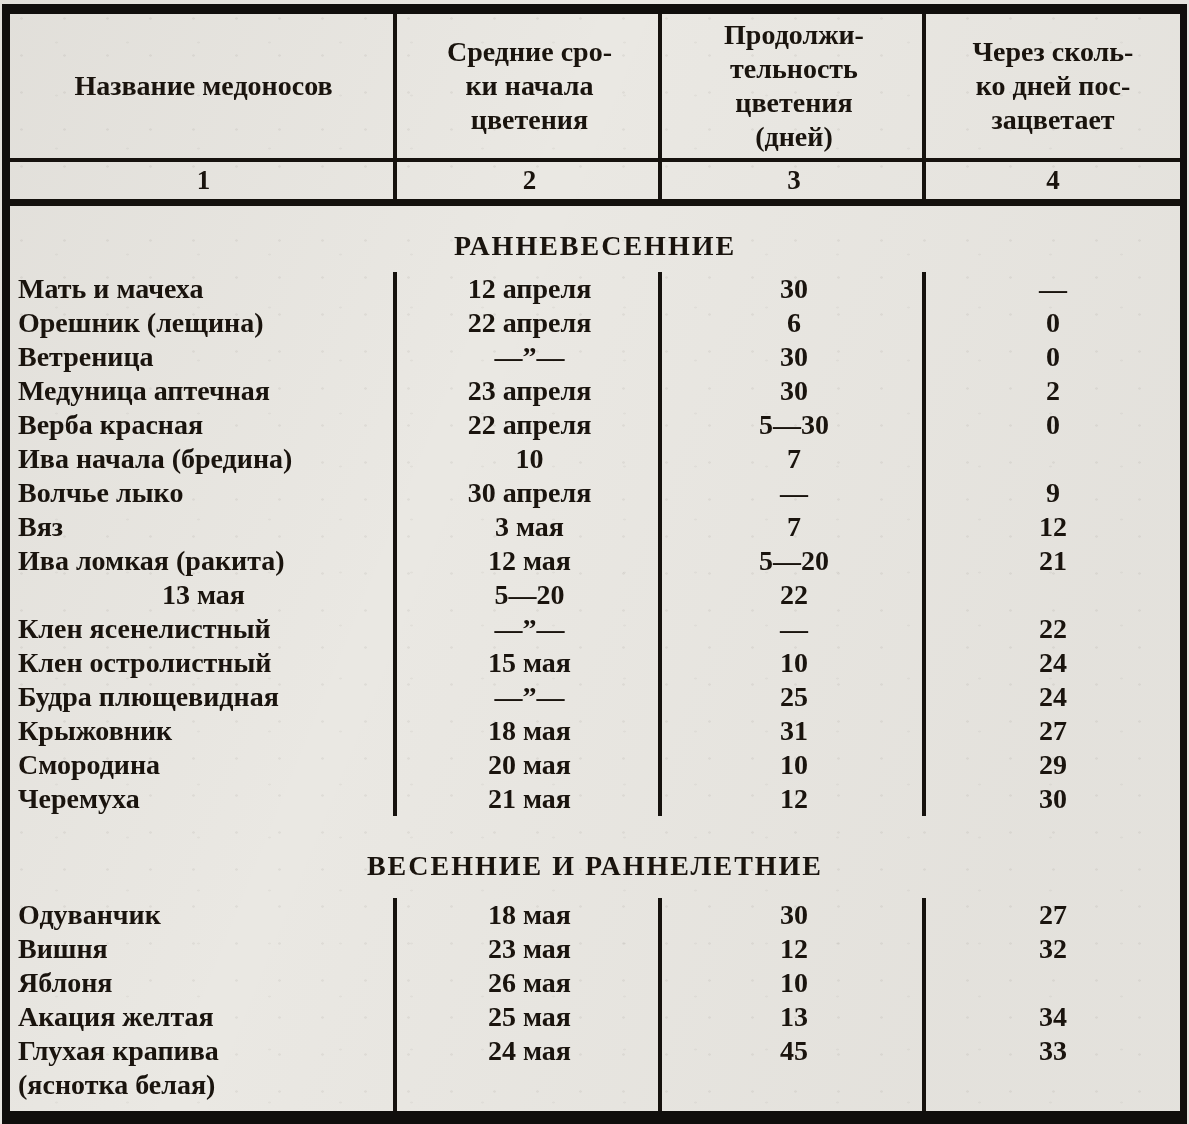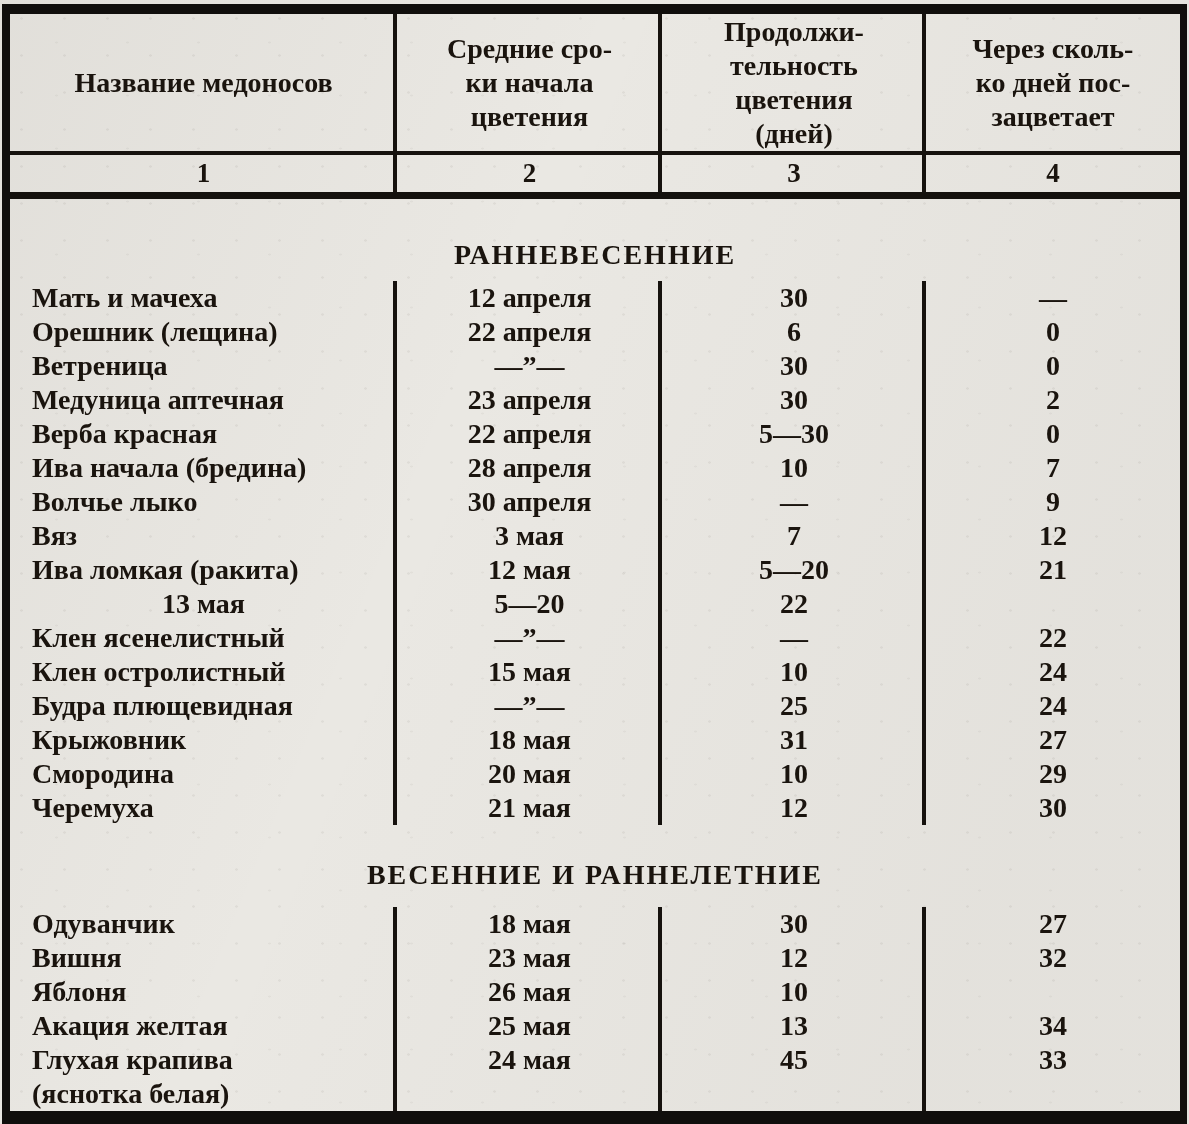--- a/index.html
+++ b/index.html
@@ -55,29 +55,29 @@
     text-align:center; font-weight:700;
     font-size:27px; line-height:37px;
   }
 
   .body { position:relative; flex:1; display:flex; flex-direction:column; }
 
   .section-title {
     text-align:center; font-weight:700;
     font-size:28px; line-height:32px; letter-spacing:2px;
   }
-  .section-1 .section-title { padding:40px 0 10px 0; }
+  .section-1 .section-title { padding:24px 0 10px 0; }
   .section-2 { flex:1; display:flex; flex-direction:column; }
   .section-2 .section-title { padding:34px 0 16px 0; }
 
   .rows { position:relative; }
   .section-2 .rows { flex:1; }
 
   .row { font-weight:700; font-size:28px; line-height:34px; }
-  .cell-name  { padding-left:22px; white-space:nowrap; }
+  .cell-name  { padding-left:8px; white-space:nowrap; }
   .cell-name .second-line { display:block; }
   .cell-start, .cell-duration, .cell-after { text-align:center; }
 </style>
 </head>
 <body>
 
 <div class="page">
   <div class="frame">
 
     <div class="head-region">
@@ -151,21 +151,20 @@
               <div class="cell-after">2</div>
             </div>
             <div class="row grid4">
               <div class="cell-name"><span class="first-line">Верба красная</span></div>
               <div class="cell-start">22 апреля</div>
               <div class="cell-duration">5—30</div>
               <div class="cell-after">0</div>
             </div>
             <div class="row grid4">
               <div class="cell-name"><span class="first-line">Ива начала (бредина)</span></div>
-              <div class="cell-start">28 апреля</div>
               <div class="cell-duration">10</div>
               <div class="cell-after">7</div>
             </div>
             <div class="row grid4">
               <div class="cell-name"><span class="first-line">Волчье лыко</span></div>
               <div class="cell-start">30 апреля</div>
               <div class="cell-duration">—</div>
               <div class="cell-after">9</div>
             </div>
             <div class="row grid4">

